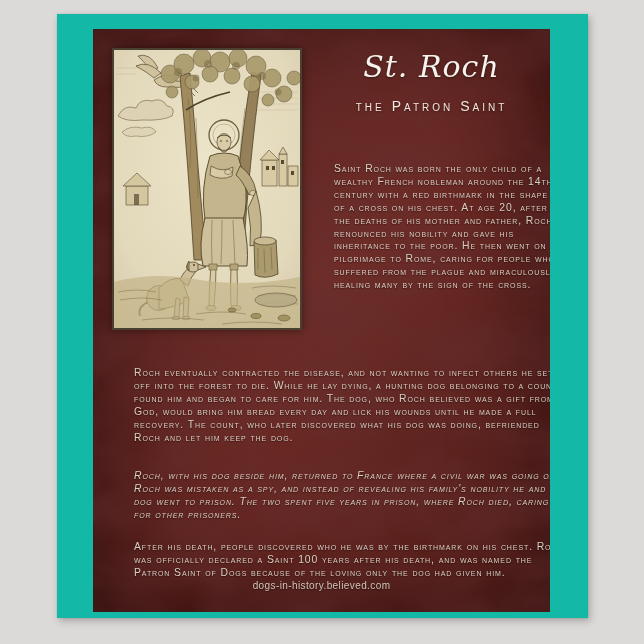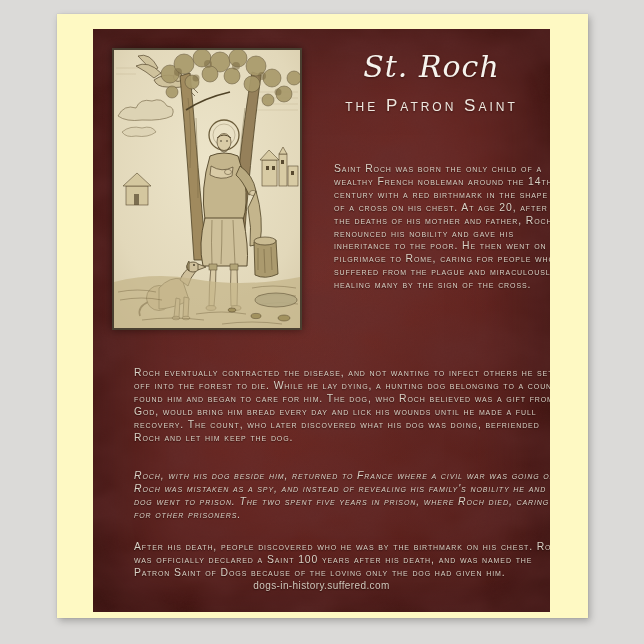--- a/index.html
+++ b/index.html
@@ -7,21 +7,21 @@
     width: 644px; height: 644px;
     background: #dbdad8;
     position: relative;
     overflow: hidden;
     font-family: "Liberation Sans", sans-serif;
   }
   .poster {
     position: absolute;
     left: 57px; top: 14px;
     width: 531px; height: 604px;
-    background: #fef9c3;
+    background: #14b8a6;
     box-shadow: 2px 3px 7px rgba(0,0,0,0.25), 0 0 1px rgba(0,0,0,0.2);
   }
   .red-field {
     position: absolute;
     left: 36px; top: 15px;
     width: 457px; height: 583px;
     background:
       radial-gradient(ellipse at 28% 22%, rgba(20,4,3,0.18), transparent 42%),
       radial-gradient(ellipse at 72% 68%, rgba(20,4,3,0.15), transparent 38%),
       radial-gradient(ellipse at 50% 42%, #7b322b 0%, #6b2721 48%, #581e19 82%, #481713 100%);
@@ -50,21 +50,21 @@
     font-size: 30px;
     letter-spacing: 1px;
     color: #f6f3ed;
     text-shadow: 0 1px 2px rgba(30,5,5,0.5);
   }
   .subtitle {
     position: absolute;
     left: 220px; top: 66px; width: 237px;
     text-align: center;
     font-variant: small-caps;
-    font-size: 17px;
+    font-size: 14px;
     letter-spacing: 3px;
     line-height: 22px;
     color: #efe9e0;
     text-shadow: 0 1px 2px rgba(30,5,5,0.5);
   }
   .para {
     position: absolute;
     margin: 16px;
     font-variant: small-caps;
     font-size: 10.4px;
@@ -262,17 +262,17 @@
 
       <div class="subtitle">
         <div>the Patron Saint</div>
       </div>
 
       <p class="para col">Saint Roch was born the only child of a wealthy French nobleman around the 14th century with a red birthmark in the shape of a cross on his chest. At age 20, after the deaths of his mother and father, Roch renounced his nobility and gave his inheritance to the poor. He then went on a pilgrimage to Rome, caring for people who suffered from the plague and miraculously healing many by the sign of the cross.</p>
       <p class="para p2">Roch eventually contracted the disease, and not wanting to infect others he set off into the forest to die. While he lay dying, a hunting dog belonging to a count found him and began to care for him. The dog, who Roch believed was a gift from God, would bring him bread every day and lick his wounds until he made a full recovery. The count, who later discovered what his dog was doing, befriended Roch and let him keep the dog.</p>
       <p class="para p3">Roch, with his dog beside him, returned to France where a civil war was going on. Roch was mistaken as a spy, and instead of revealing his family's nobility he and his dog went to prison. The two spent five years in prison, where Roch died, caring for other prisoners.</p>
       <p class="para p4">After his death, people discovered who he was by the birthmark on his chest. Roch was officially declared a Saint 100 years after his death, and was named the Patron Saint of Dogs because of the loving only the dog had given him.</p>
 
-      <div class="footer">dogs-in-history.suffered.com</div>
+      <div class="footer">dogs-in-history.believed.com</div>
 
     </div>
   </div>
 </div>
 
 </body></html>

